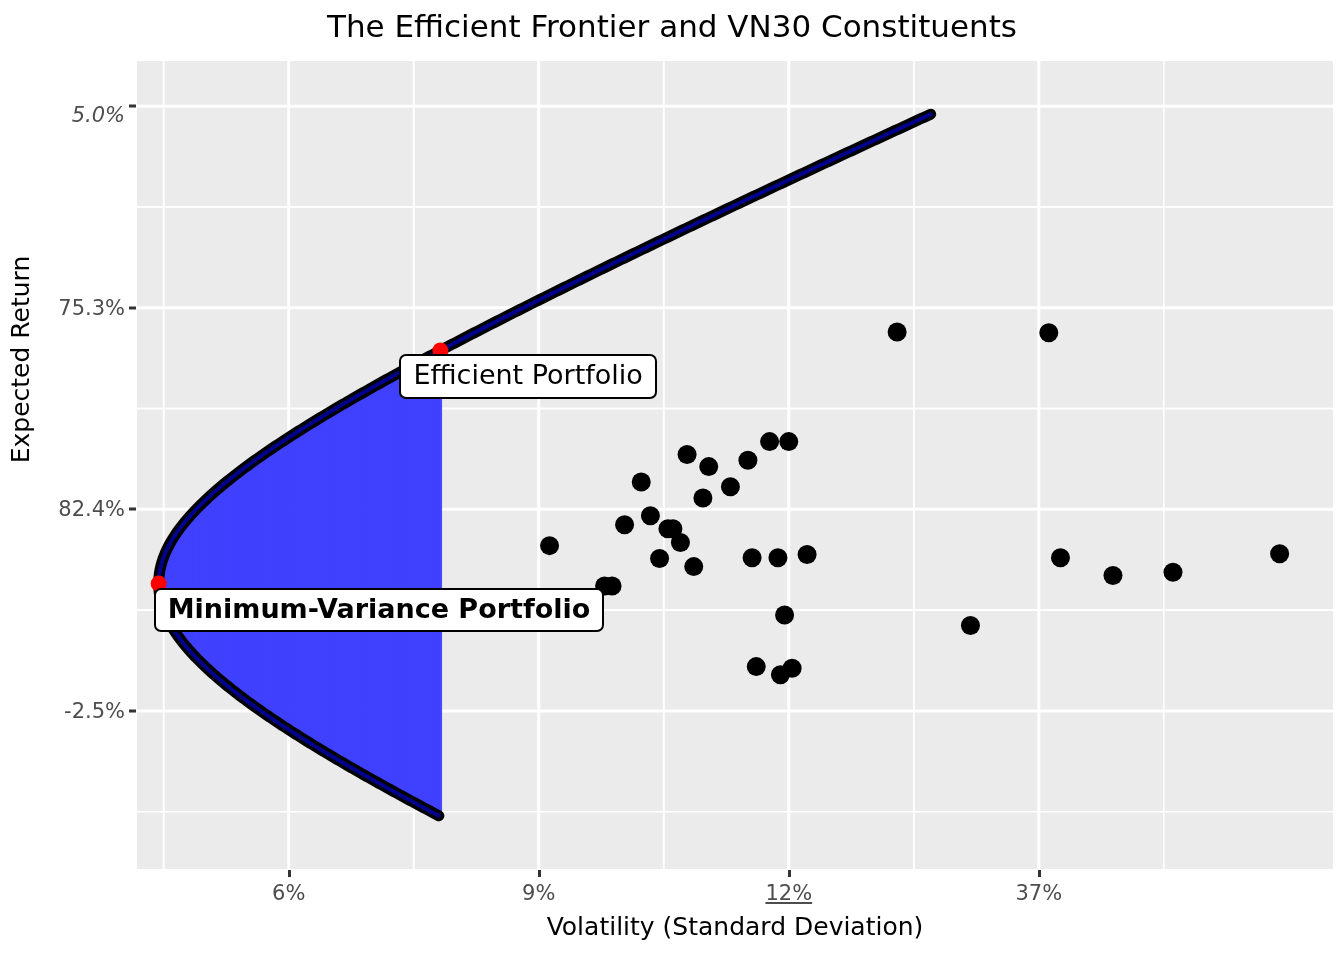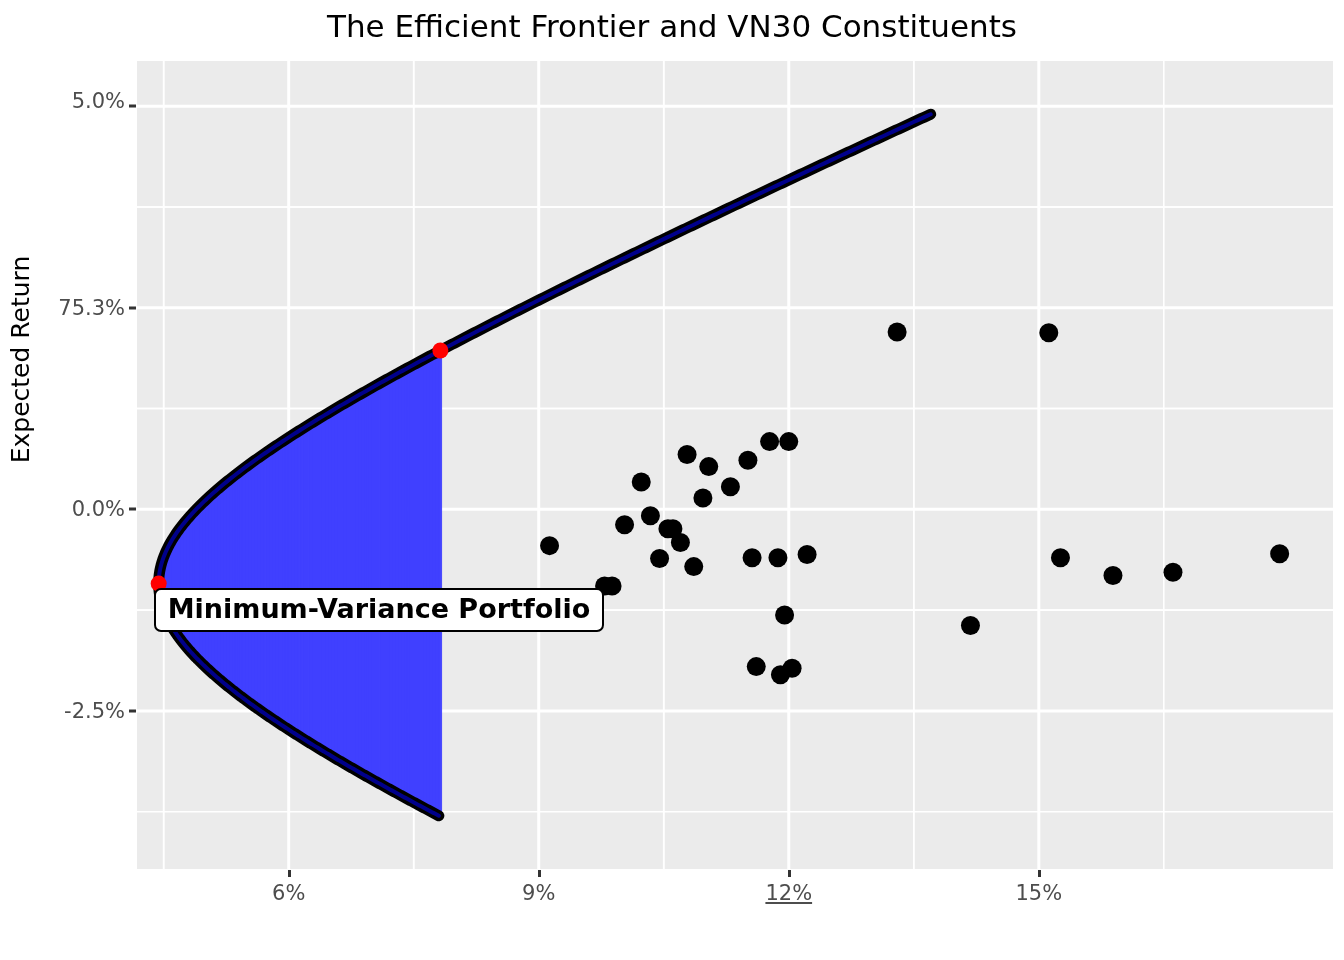--- a/index.html
+++ b/index.html
@@ -102,38 +102,39 @@
 </style>
 </head>
 <body>
 
 <div id="root">
 
   <div id="chart-title">The Efficient Frontier and VN30 Constituents</div>
 
   <div id="y-axis-title">Expected Return</div>
 
+  <div id="x-axis-title">Volatility (Standard Deviation)</div>
 
   <div id="ytick-labels">
-      <div class="ytick-label" style="top: 101px; left: 5px;">5.0%</div>
+      <div class="ytick-label" style="top: 115px; left: 5px; font-style: italic;">5.0%</div>
       <div class="ytick-label" style="top: 307.754px; left: 5px;">75.3%</div>
-      <div class="ytick-label" style="top: 509.351px; left: 5px;">0.0%</div>
+      <div class="ytick-label" style="top: 509.351px; left: 5px;">82.4%</div>
       <div class="ytick-label" style="top: 710.948px; left: 5px;">-2.5%</div>
     </div>
   <div id="ytick-marks">
       <div class="ytick-mark" style="top: 106.158px; left: 129px;"></div>
       <div class="ytick-mark" style="top: 307.754px; left: 129px;"></div>
       <div class="ytick-mark" style="top: 509.351px; left: 129px;"></div>
       <div class="ytick-mark" style="top: 710.948px; left: 129px;"></div>
     </div>
   <div id="xtick-labels">
       <div class="xtick-label" style="left: 288.688px; top: 881px;">6%</div>
       <div class="xtick-label" style="left: 538.723px; top: 881px;">9%</div>
       <div class="xtick-label" style="left: 788.757px; top: 881px; text-decoration: underline;">12%</div>
-      <div class="xtick-label" style="left: 1038.79px; top: 881px;">15%</div>
+      <div class="xtick-label" style="left: 1038.79px; top: 881px;">37%</div>
     </div>
   <div id="xtick-marks">
       <div class="xtick-mark" style="left: 288.688px; top: 870px;"></div>
       <div class="xtick-mark" style="left: 538.723px; top: 870px;"></div>
       <div class="xtick-mark" style="left: 788.757px; top: 870px;"></div>
       <div class="xtick-mark" style="left: 1038.79px; top: 870px;"></div>
     </div>
 
   <div id="plot-panel">
     <svg id="plot-svg" width="1196" height="808">
@@ -397,16 +398,17 @@
           <circle cx="1035.977700348432" cy="511.249500998004" r="9.5" fill="#000000"></circle>
           <circle cx="1142.6592334494774" cy="492.7025948103792" r="9.5" fill="#000000"></circle>
         </g>
       <g id="highlight-points">
           <circle cx="21.66968641114987" cy="522.5389221556886" r="8" fill="#ff0000"></circle>
           <circle cx="303.3756097560976" cy="289.4930139720559" r="8" fill="#ff0000"></circle>
         </g>
     </svg>
   </div>
 
+  <div class="annot-box" id="annot-efficient" style="left: 399.376px; top: 354.493px;">Efficient Portfolio</div>
 
   <div class="annot-box" id="annot-minvar" style="left: 153.67px; top: 587.539px; font-weight: bold;">Minimum-Variance Portfolio</div>
 
 </div>
 
 </body></html>

